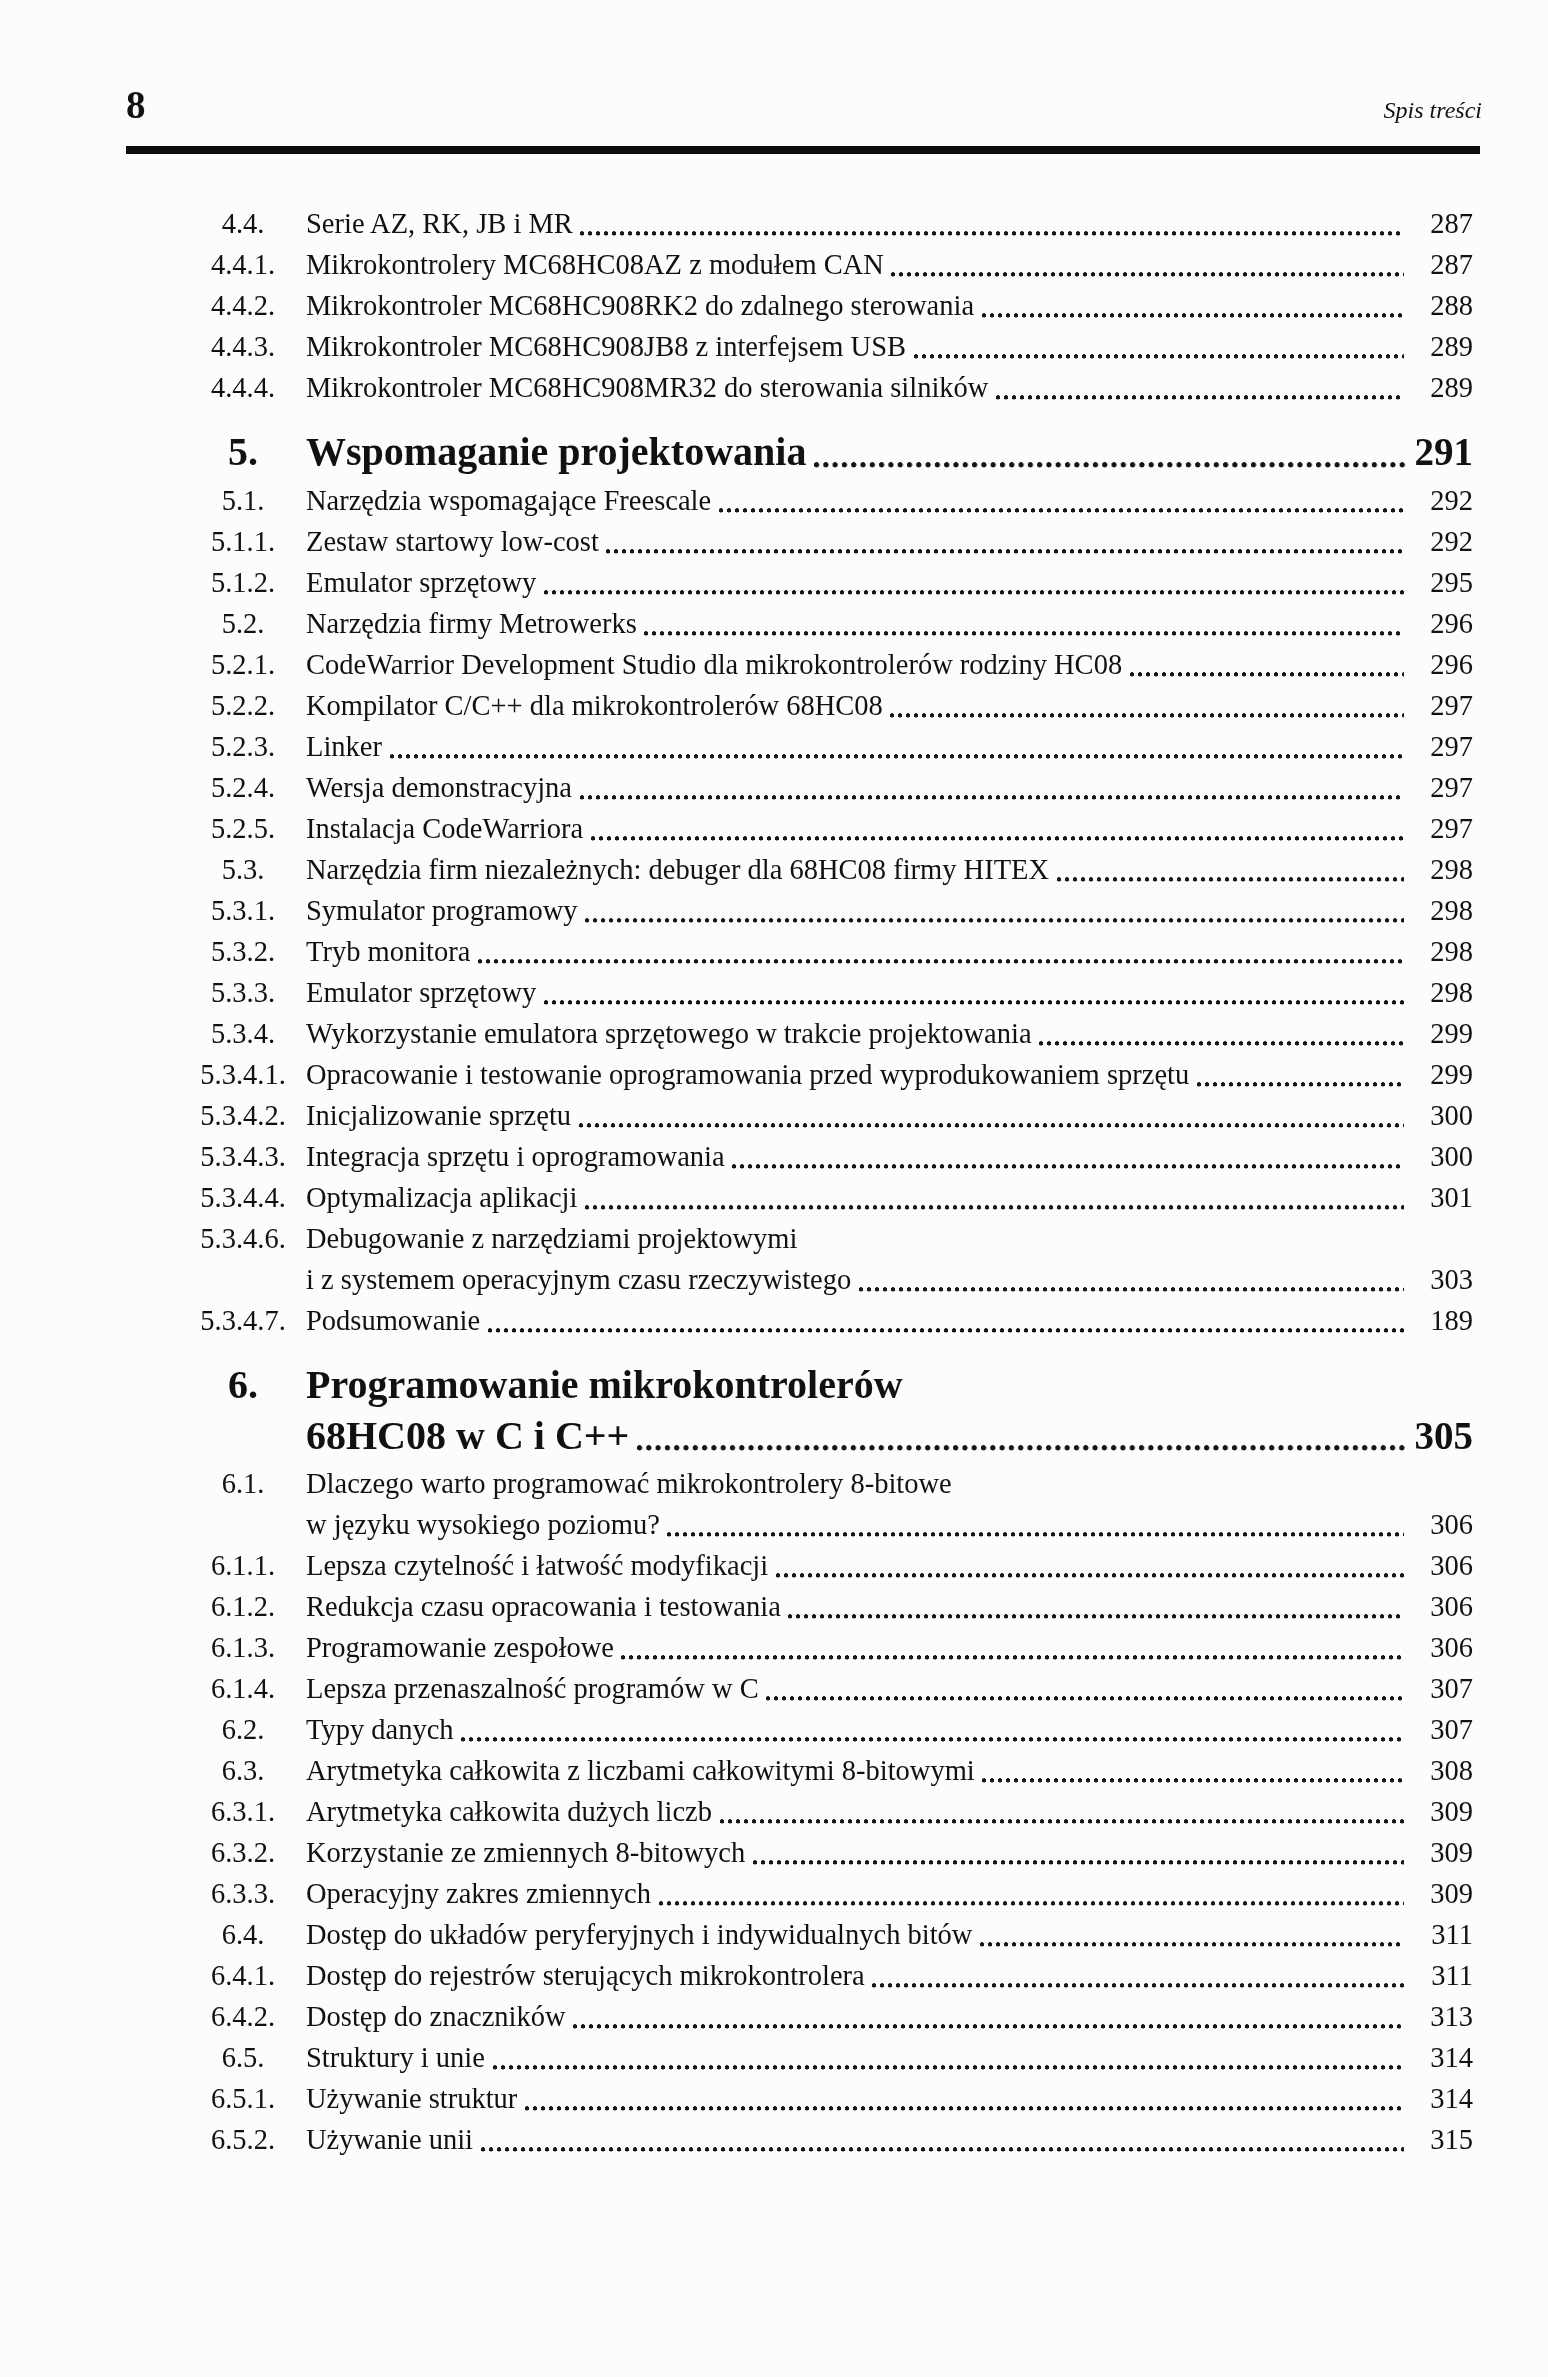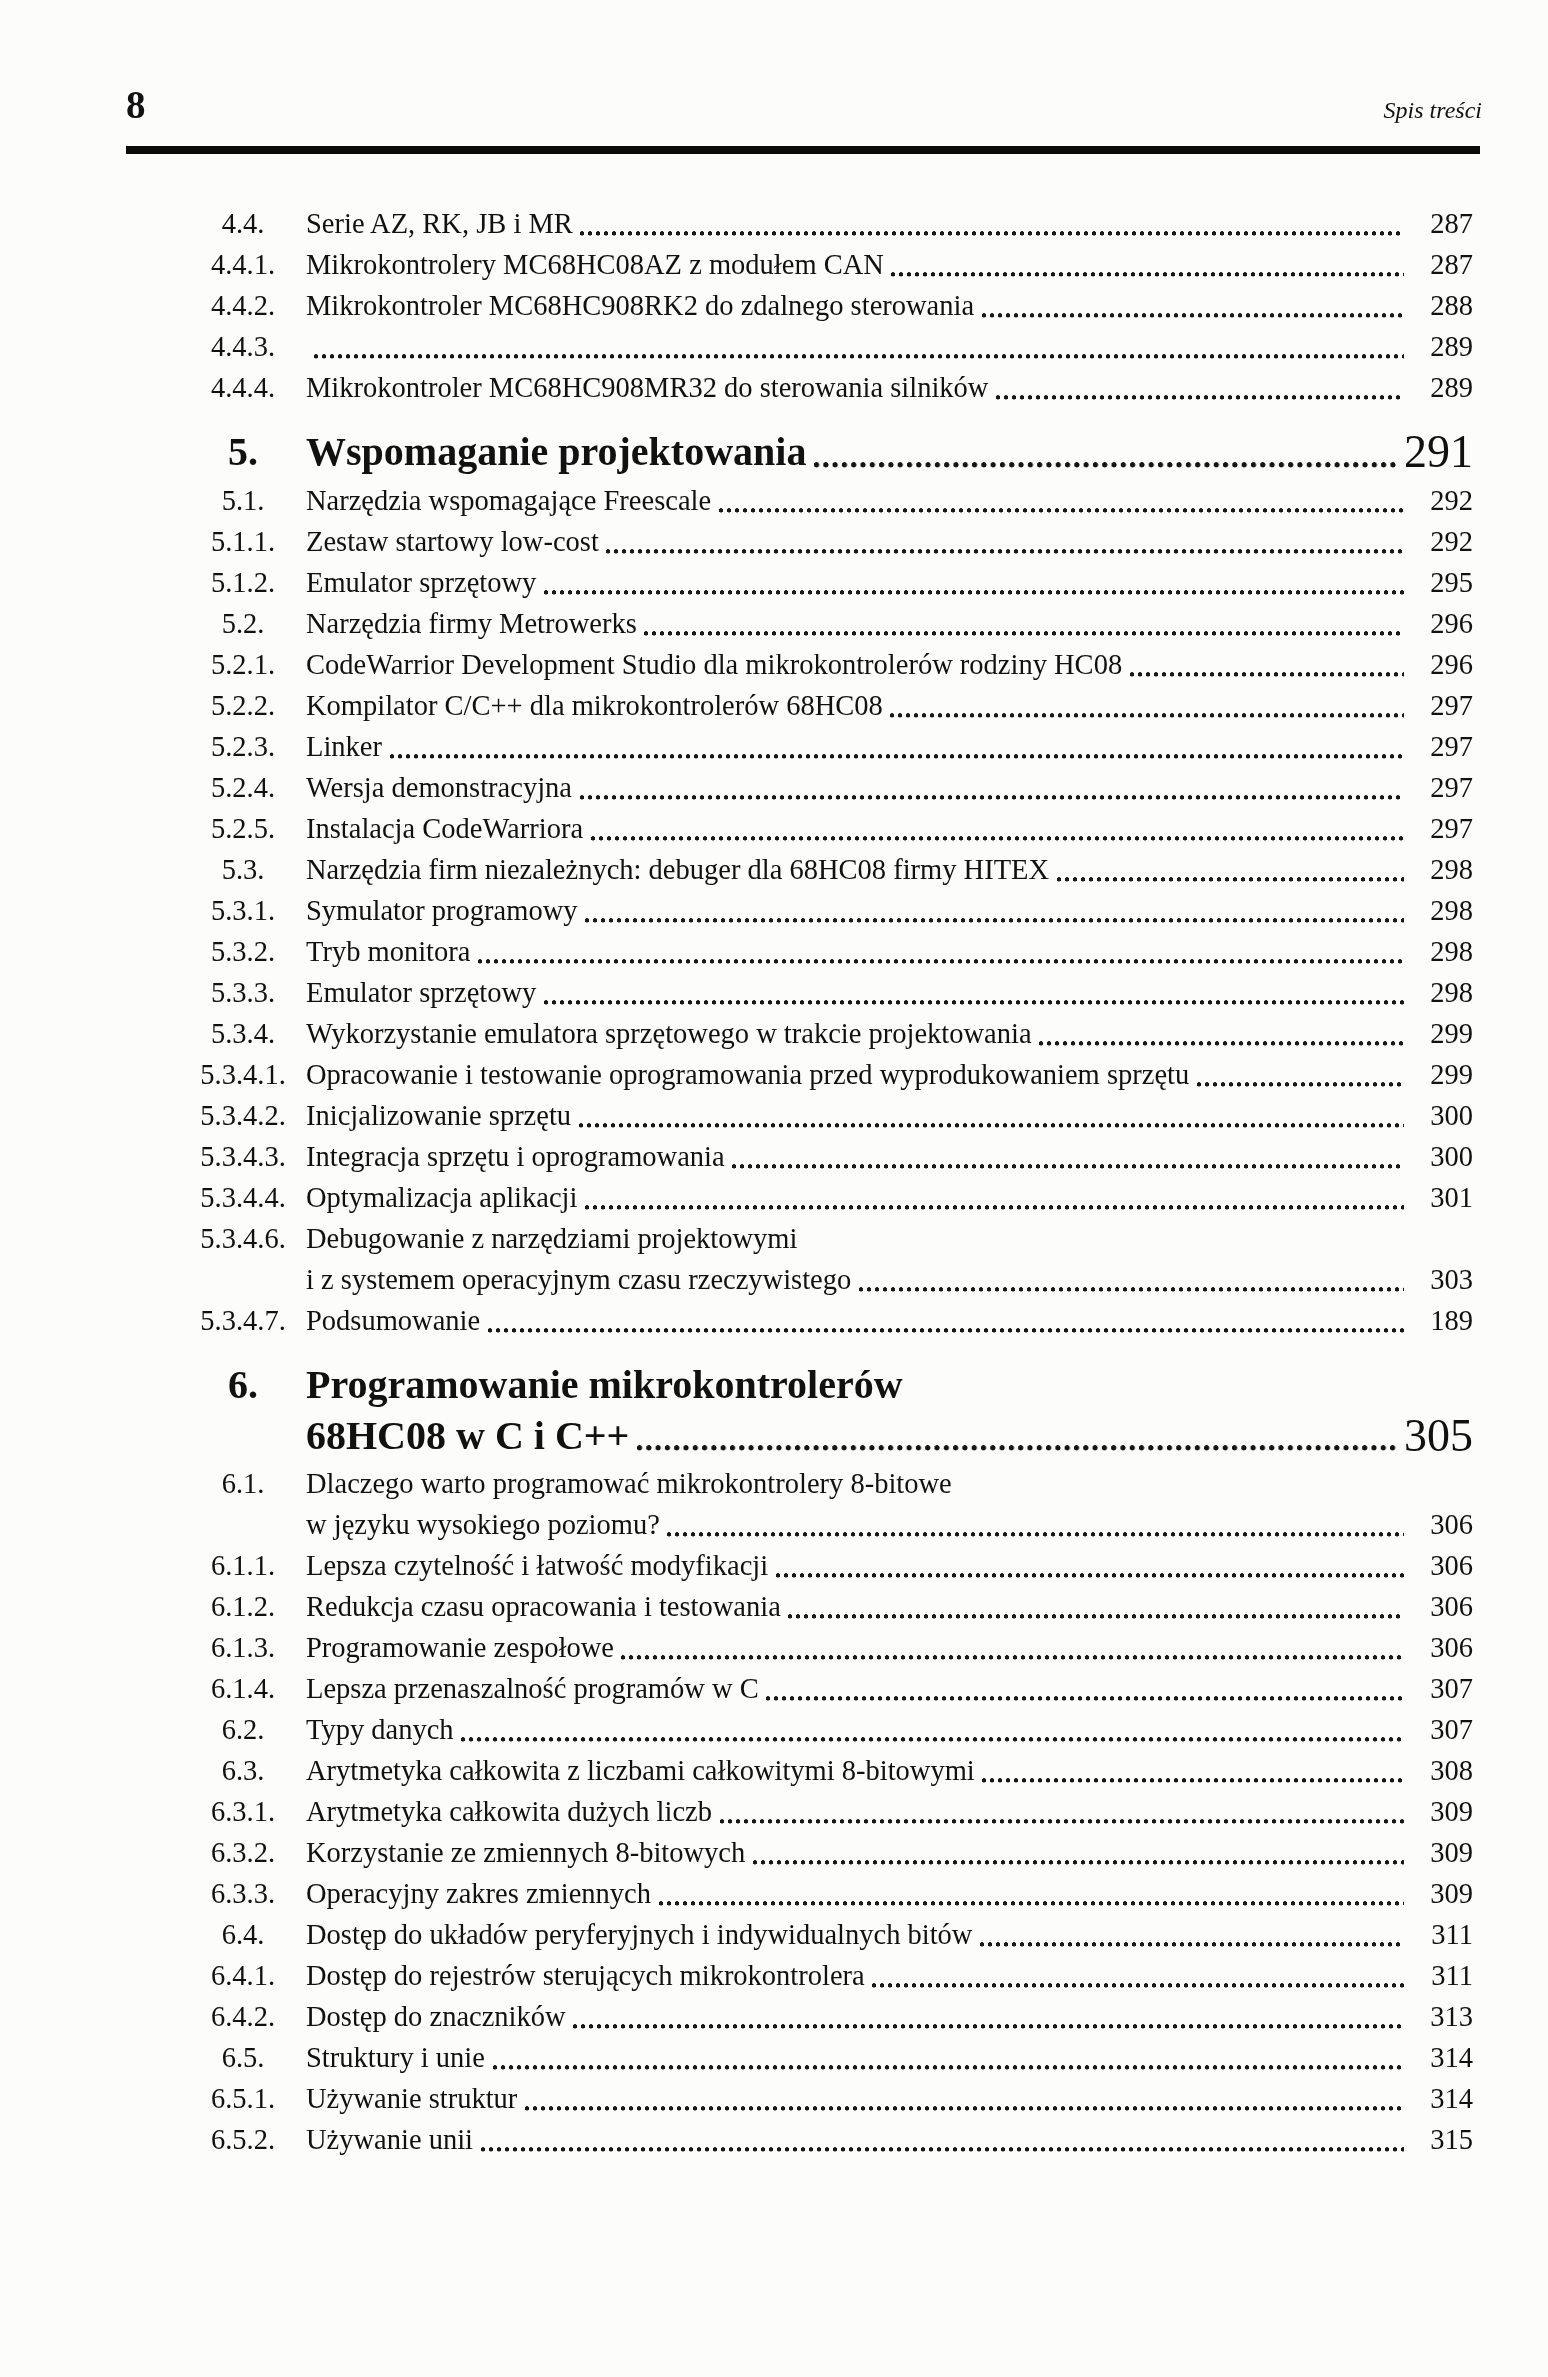--- a/index.html
+++ b/index.html
@@ -83,22 +83,22 @@
     margin-top: 18px;
     margin-bottom: 2.5px;
   }
   .toc-row.chapter .dots {
     height: 6px;
     margin: 0 1.7px 9.3px 7.6px;
     background-image: radial-gradient(circle at 2.5px 2.8px, #141414 2.3px, rgba(0,0,0,0) 3px);
     background-size: 9.3px 6px;
   }
   .toc-row.chapter .toc-page {
-    font-weight: normal;
-    font-size: 46px;
+    font-weight: bold;
+    font-size: 39px;
   }
 </style>
 </head>
 <body>
 
 <header class="page-header">
   <span class="folio">8</span>
   <span class="running-title">Spis treści</span>
 </header>
 <div class="header-rule"></div>
@@ -131,20 +131,21 @@
           <span class="toc-title">Mikrokontroler MC68HC908RK2 do zdalnego sterowania</span>
           <span class="dots"></span>
           <span class="toc-page">288</span>
         </div>
       </div>
     </div>
     <div class="toc-row">
       <div class="toc-num">4.4.3.</div>
       <div class="toc-body">
         <div class="toc-line">
+          <span class="toc-title">Mikrokontroler MC68HC908JB8 z interfejsem USB</span>
           <span class="dots"></span>
           <span class="toc-page">289</span>
         </div>
       </div>
     </div>
     <div class="toc-row">
       <div class="toc-num">4.4.4.</div>
       <div class="toc-body">
         <div class="toc-line">
           <span class="toc-title">Mikrokontroler MC68HC908MR32 do sterowania silników</span>

